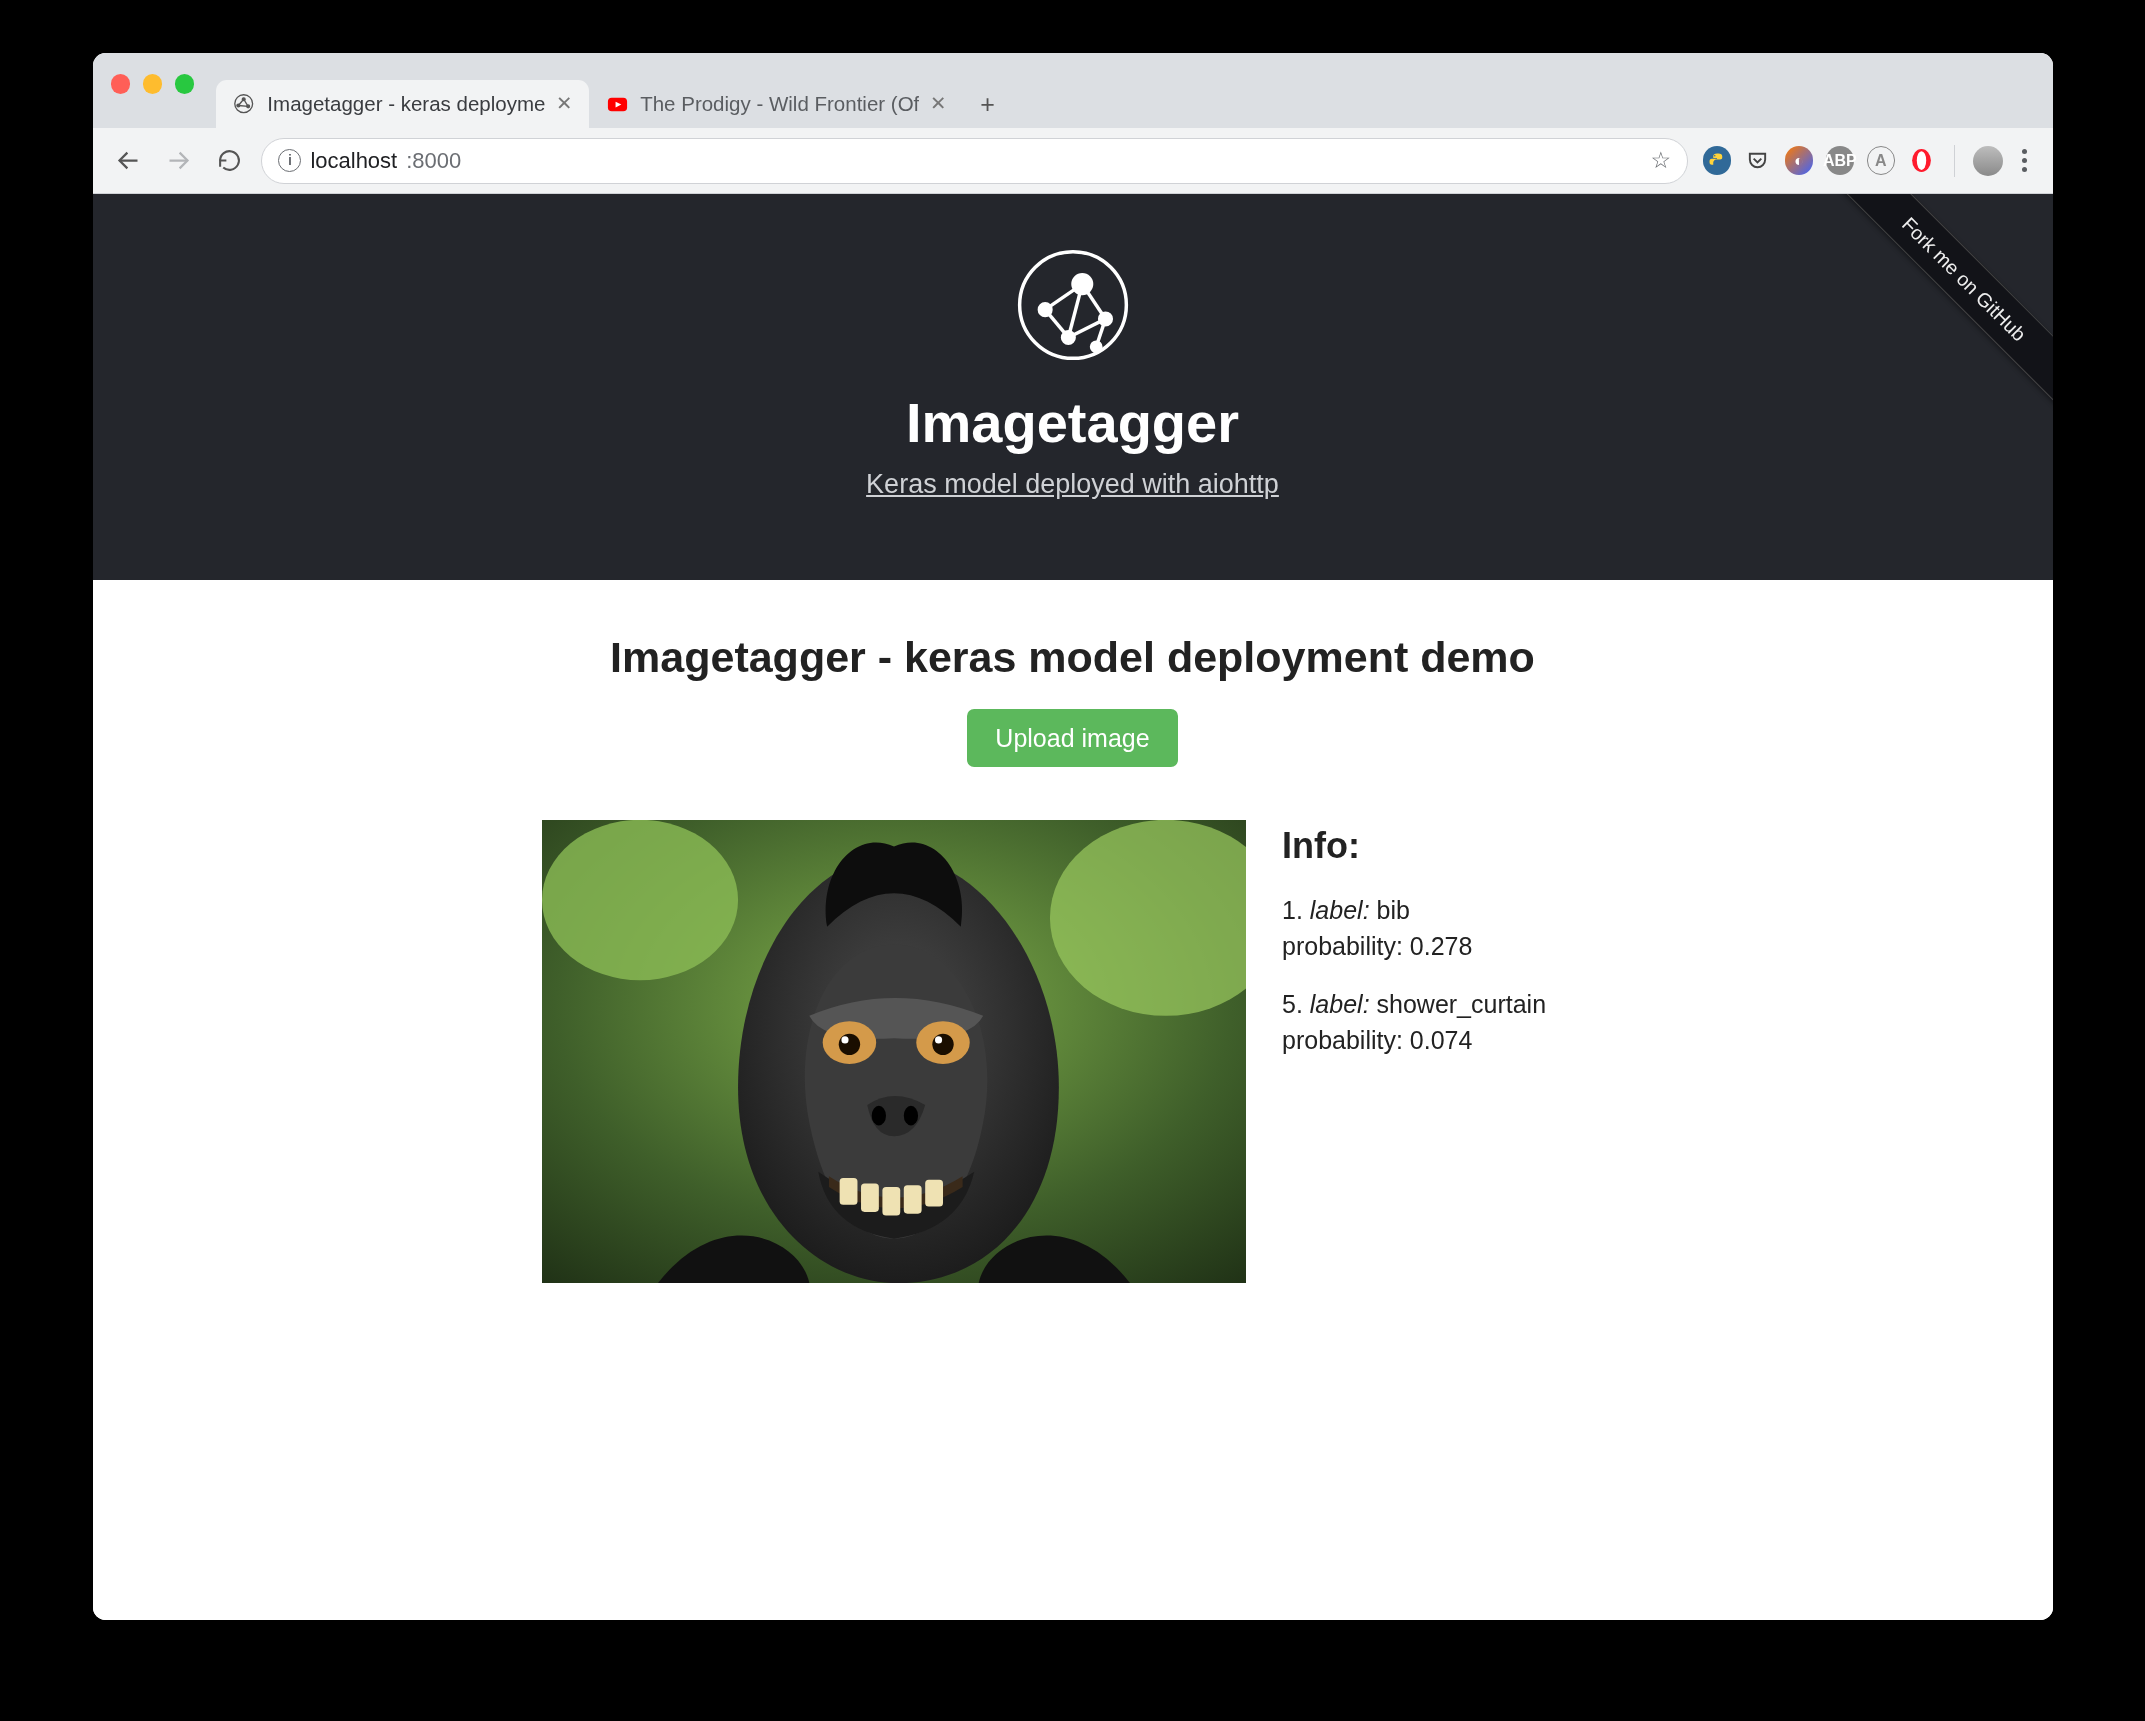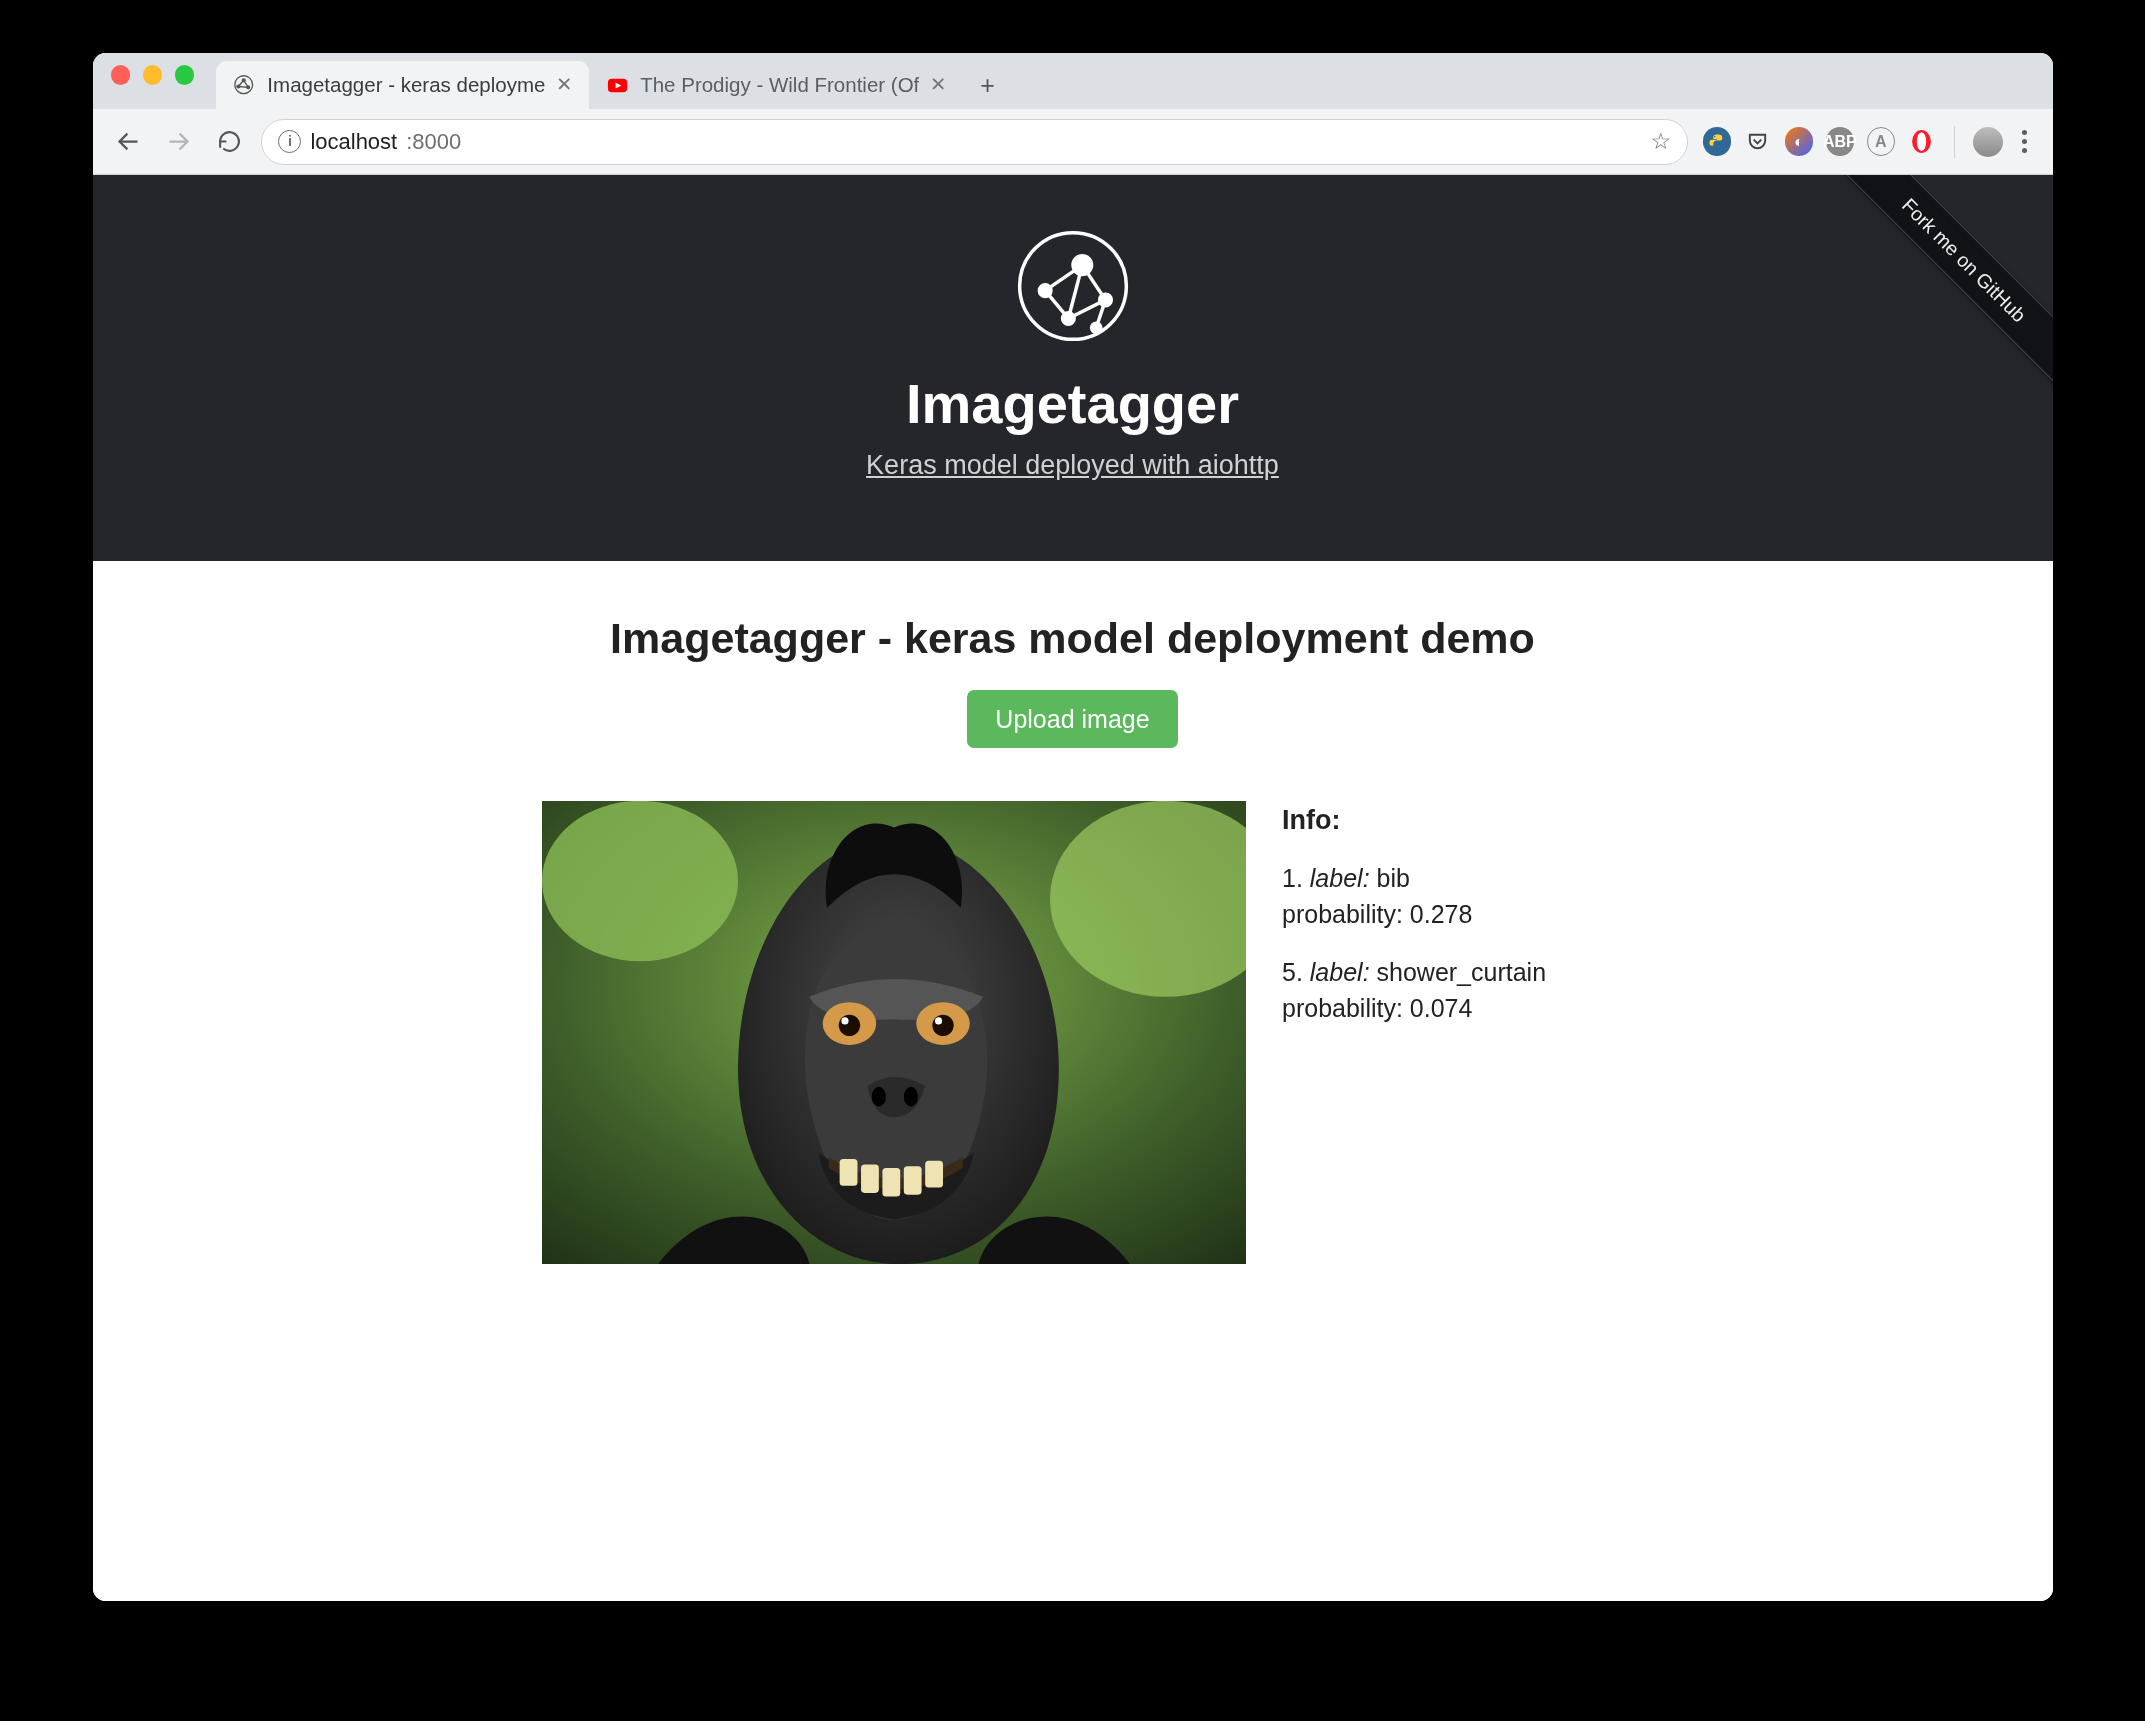--- a/index.html
+++ b/index.html
@@ -18,21 +18,21 @@
     border-radius: 12.5px;
     box-shadow: 0 18px 71px rgba(0,0,0,0.5);
     overflow: hidden;
     display: flex;
     flex-direction: column;
   }
 
   
   .tab-strip {
     background: #dcdfe3;
-    height: 56px;
+    height: 75px;
     display: flex;
     align-items: flex-end;
     padding-left: 18px;
     position: relative;
   }
   .traffic-lights {
     display: flex;
     gap: 12.5px;
     align-self: center;
     margin-right: 21.4px;
@@ -184,21 +184,21 @@
     overflow:hidden;
     flex:0 0 auto;
   }
   .info-col {
     text-align:left;
     font-size:25px;
     color:#222;
     line-height:1.45;
     min-width:321px;
   }
-  .info-col h3 { font-size:27px; font-weight:700; margin-bottom:19.6px; }
+  .info-col h3 { font-size:36px; font-weight:700; margin-bottom:19.6px; }
   .pred { margin-bottom:21.4px; }
   .pred .ln1 .idx   { }
   .pred .ln1 .k     { font-style:italic; }
   .pred .ln1 .v     { }
   .pred .ln2 .k     { }
   .pred .ln2 .v     { }
 </style>
 </head>
 <body>
 

